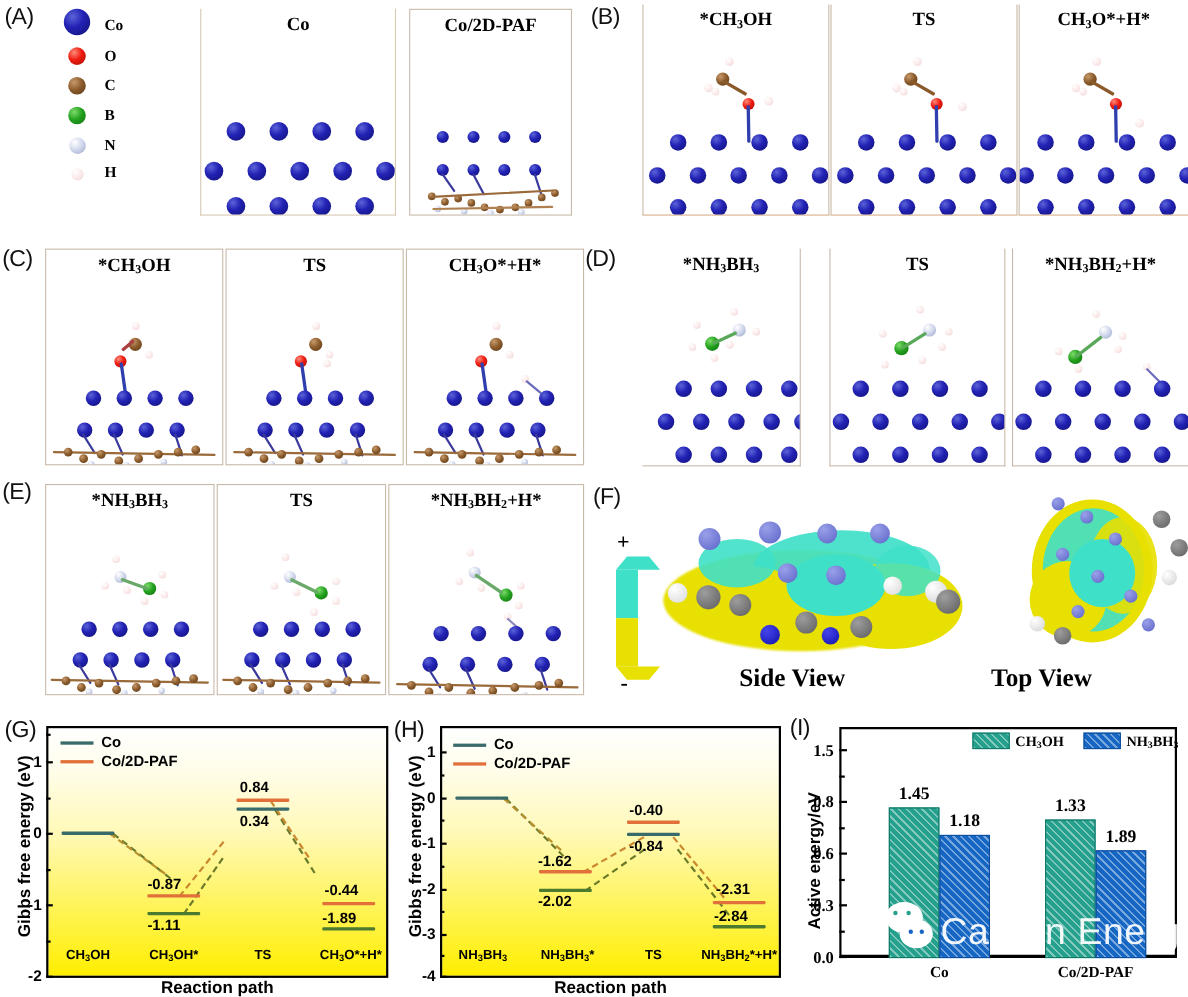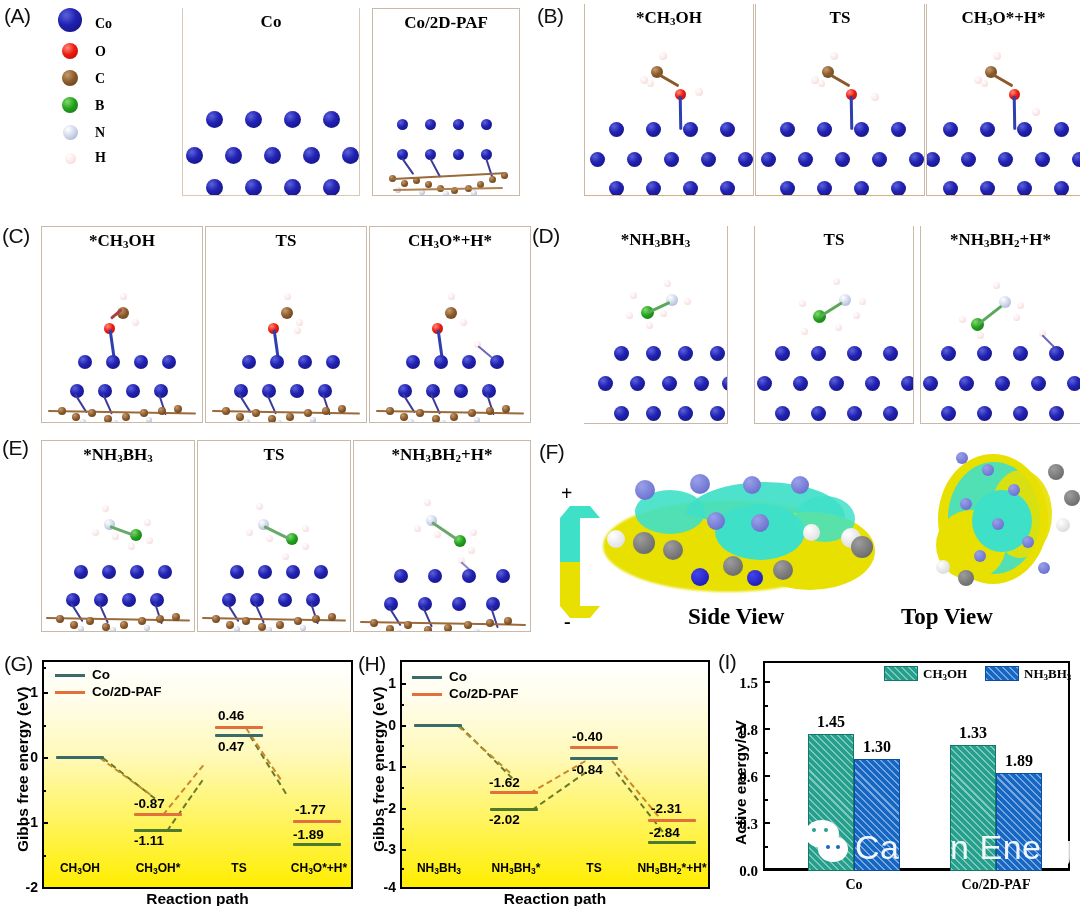--- a/index.html
+++ b/index.html
@@ -559,21 +559,21 @@
     <div class="atom" style="left:92px;top:96px;width:12px;height:12px;background:radial-gradient(circle at 34% 30%,#9aa0e8,#5a63c8);"></div>
     <div class="atom" style="left:44px;top:110px;width:12px;height:12px;background:radial-gradient(circle at 34% 30%,#9aa0e8,#5a63c8);"></div>
     <div class="atom" style="left:108px;top:122px;width:12px;height:12px;background:radial-gradient(circle at 34% 30%,#9aa0e8,#5a63c8);"></div>
     <div class="atom" style="left:6px;top:120px;width:14px;height:14px;background:radial-gradient(circle at 34% 30%,#fff,#d0d0d0);"></div>
     <div class="atom" style="left:28px;top:130px;width:16px;height:16px;background:radial-gradient(circle at 34% 30%,#9d9d9d,#5d5d5d);"></div>
     <div class="atom" style="left:118px;top:24px;width:16px;height:16px;background:radial-gradient(circle at 34% 30%,#9d9d9d,#5d5d5d);"></div>
     <div class="atom" style="left:134px;top:50px;width:16px;height:16px;background:radial-gradient(circle at 34% 30%,#9d9d9d,#5d5d5d);"></div>
     <div class="atom" style="left:126px;top:78px;width:14px;height:14px;background:radial-gradient(circle at 34% 30%,#fff,#d0d0d0);"></div>
   </div>
 
-  <div class="fview-label" style="left:688px;top:604px;">Side View</div>
+  <div class="fview-label" style="left:672px;top:604px;">Side View</div>
   <div class="fview-label" style="left:901px;top:604px;">Top View</div>
 
   <div class="panel-letter" style="left:4px;top:652px;">(G)</div>
 
   <div class="chart">
     <div class="ylab" style="left:14px;top:852px;">Gibbs free energy (eV)</div>
 
     <div class="plotbox" style="left:42px;top:660px;width:311px;height:229px;"></div>
 
     <div class="ytick" style="left:12px;top:684px;width:26px;">1</div>
@@ -607,23 +607,23 @@
     <div class="lvl" style="left:134px;top:829px;width:48px;background:#4c7a2e;"></div>
     <div class="lvl" style="left:215px;top:734px;width:48px;background:#3a6b6b;"></div>
     <div class="lvl" style="left:293px;top:843px;width:48px;background:#4c7a2e;"></div>
 
     <div class="lvl" style="left:134px;top:813px;width:48px;background:#e2703a;"></div>
     <div class="lvl" style="left:215px;top:726px;width:48px;background:#e2703a;"></div>
     <div class="lvl" style="left:293px;top:820px;width:48px;background:#e2703a;"></div>
 
     <div class="vlabel" style="left:134px;top:796px;">-0.87</div>
     <div class="vlabel" style="left:134px;top:833px;">-1.11</div>
-    <div class="vlabel" style="left:218px;top:708px;">0.46</div>
-    <div class="vlabel" style="left:218px;top:739px;">0.47</div>
-    <div class="vlabel" style="left:295px;top:802px;">-1.77</div>
+    <div class="vlabel" style="left:218px;top:708px;">0.84</div>
+    <div class="vlabel" style="left:218px;top:739px;">0.34</div>
+    <div class="vlabel" style="left:295px;top:802px;">-0.44</div>
     <div class="vlabel" style="left:293px;top:827px;">-1.89</div>
 
     <div class="statelabel" style="left:48px;top:861px;width:64px;">CH<sub>3</sub>OH</div>
     <div class="statelabel" style="left:126px;top:861px;width:64px;">CH<sub>3</sub>OH*</div>
     <div class="statelabel" style="left:207px;top:861px;width:64px;">TS</div>
     <div class="statelabel" style="left:281px;top:861px;width:76px;">CH<sub>3</sub>O*+H*</div>
 
     <div class="xlab" style="left:42px;top:890px;width:311px;">Reaction path</div>
   </div>
 
@@ -710,21 +710,21 @@
     <div class="tickmark" style="left:763px;top:752px;width:5px;height:1.6px;"></div>
     <div class="tickmark" style="left:763px;top:705px;width:5px;height:1.6px;"></div>
 
     <div class="bar bar-teal" style="left:808px;top:734px;width:46px;height:137px;"></div>
     <div class="bar bar-blue" style="left:854px;top:759px;width:46px;height:112px;"></div>
 
     <div class="bar bar-teal" style="left:950px;top:745px;width:46px;height:126px;"></div>
     <div class="bar bar-blue" style="left:996px;top:773px;width:46px;height:98px;"></div>
 
     <div class="barval" style="left:805px;top:713px;width:52px;">1.45</div>
-    <div class="barval" style="left:851px;top:738px;width:52px;">1.30</div>
+    <div class="barval" style="left:851px;top:738px;width:52px;">1.18</div>
     <div class="barval" style="left:947px;top:724px;width:52px;">1.33</div>
     <div class="barval" style="left:993px;top:752px;width:52px;">1.89</div>
 
     <div class="barcat" style="left:824px;top:877px;width:60px;">Co</div>
     <div class="barcat" style="left:946px;top:877px;width:100px;">Co/2D-PAF</div>
 
     <div class="blegend-sw bar-teal" style="left:884px;top:666px;"></div>
     <div class="blegend-tx" style="left:923px;top:666px;">CH<sub>3</sub>OH</div>
     <div class="blegend-sw bar-blue" style="left:985px;top:666px;"></div>
     <div class="blegend-tx" style="left:1024px;top:666px;">NH<sub>3</sub>BH<sub>3</sub></div>

